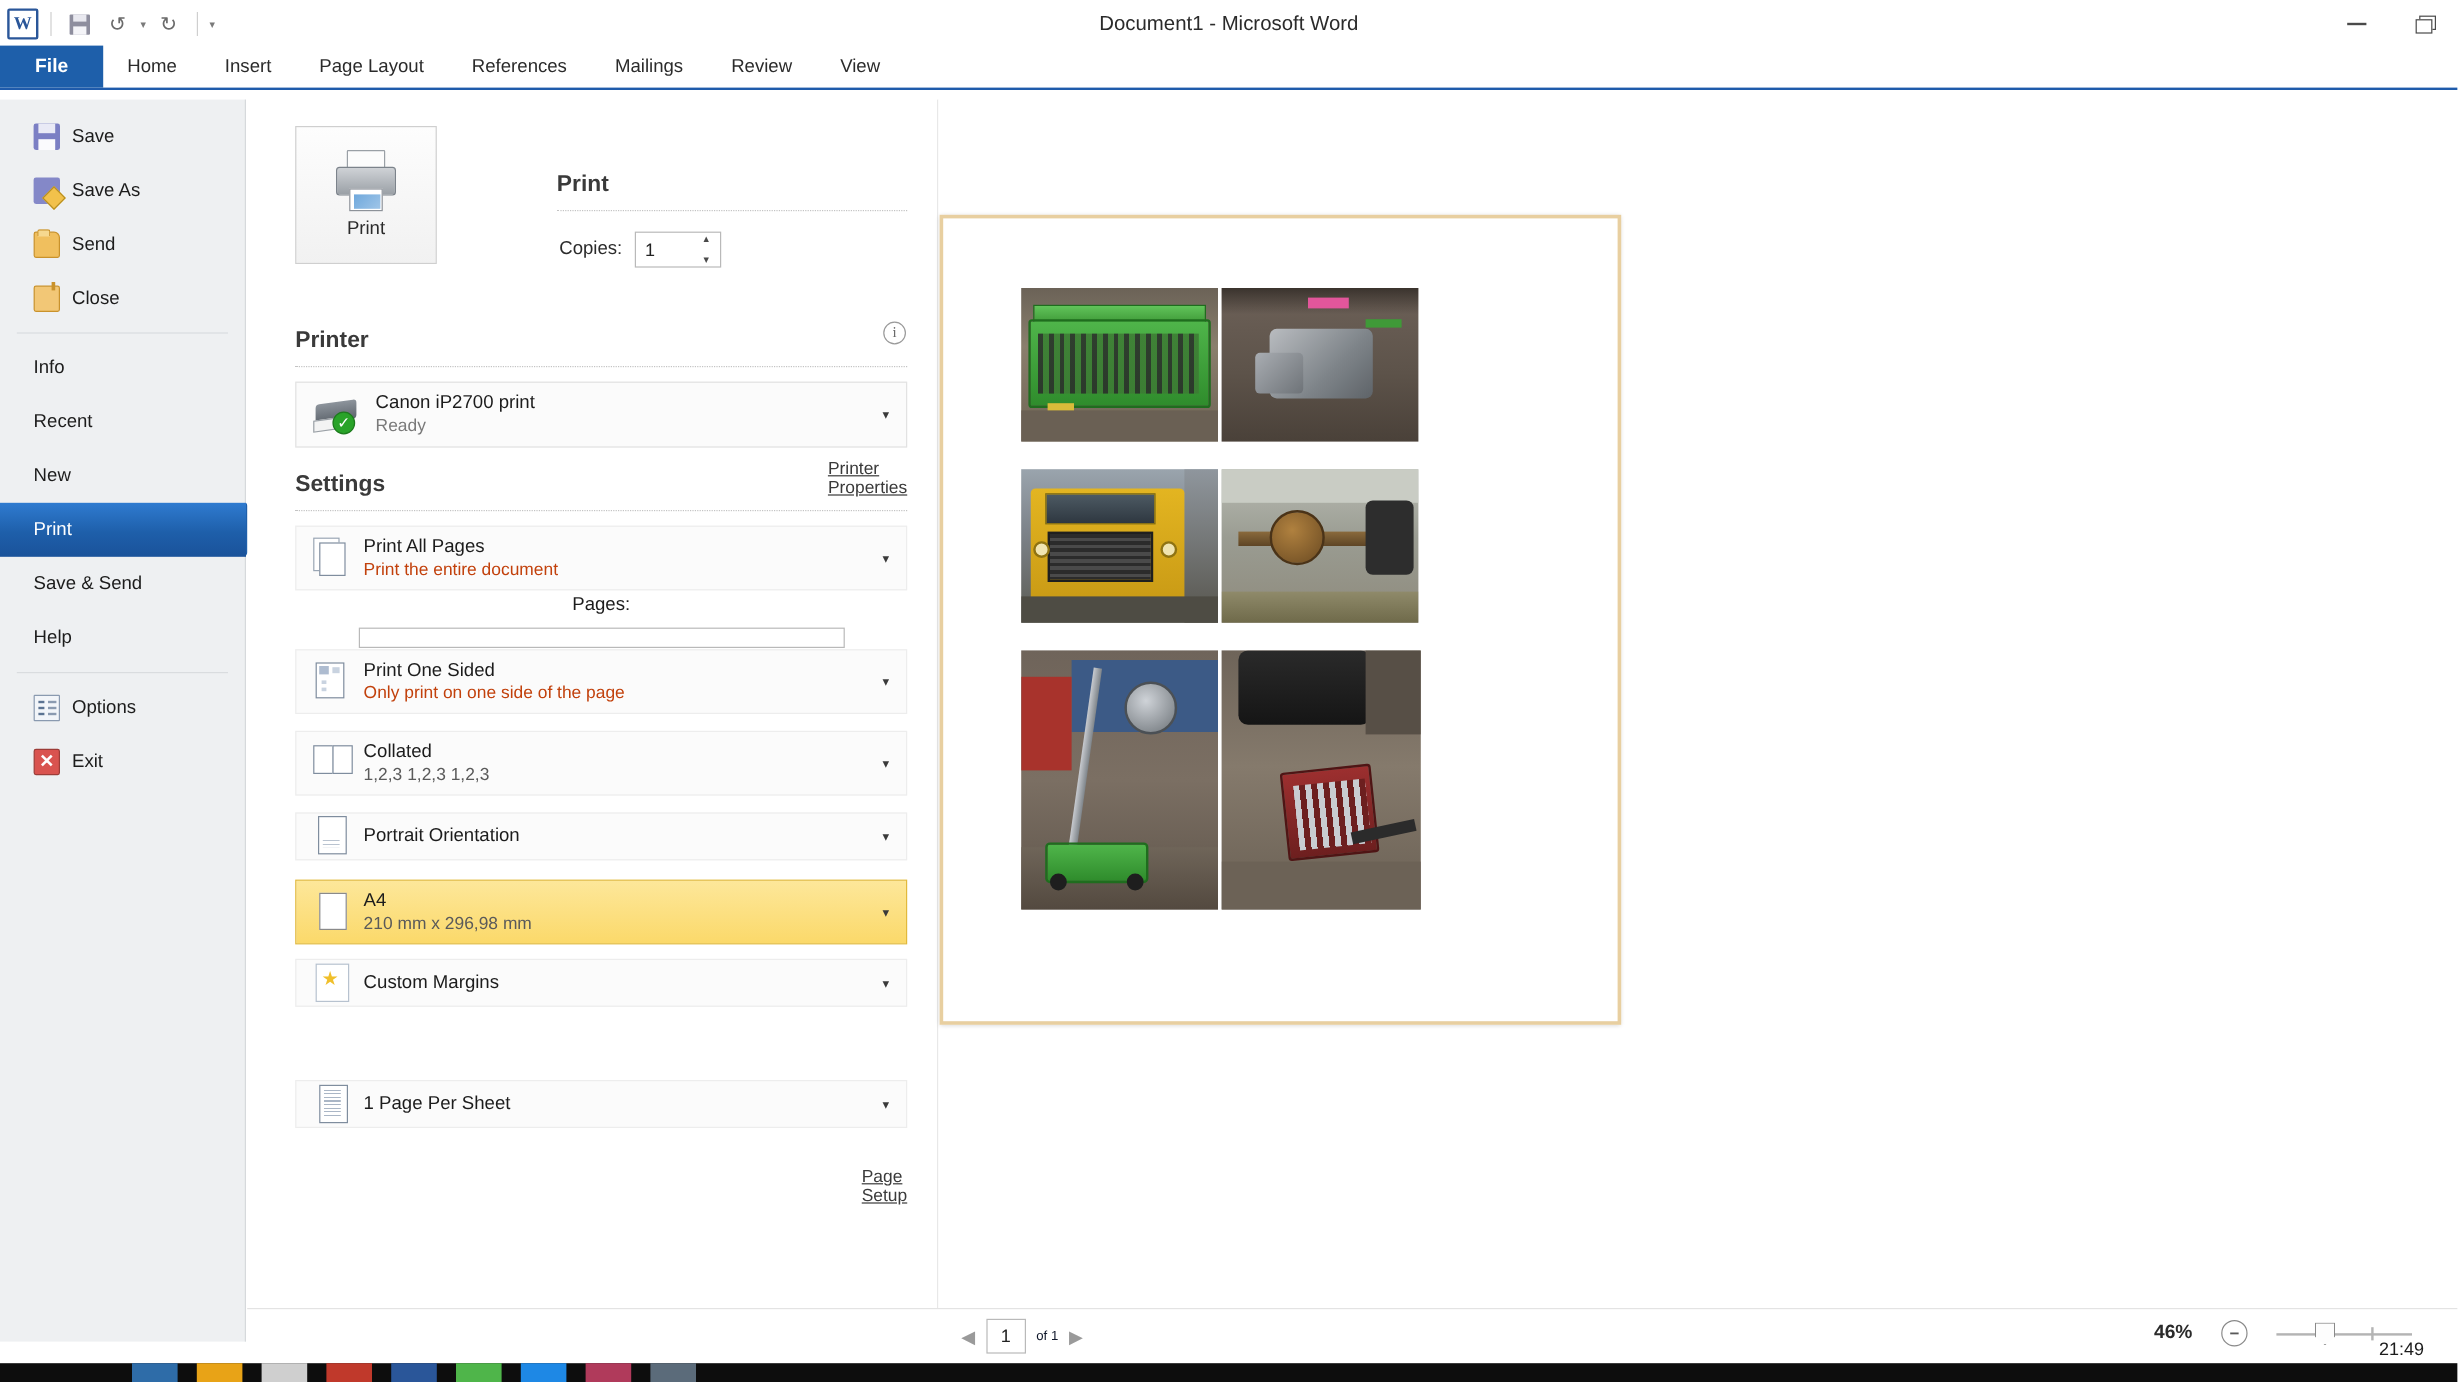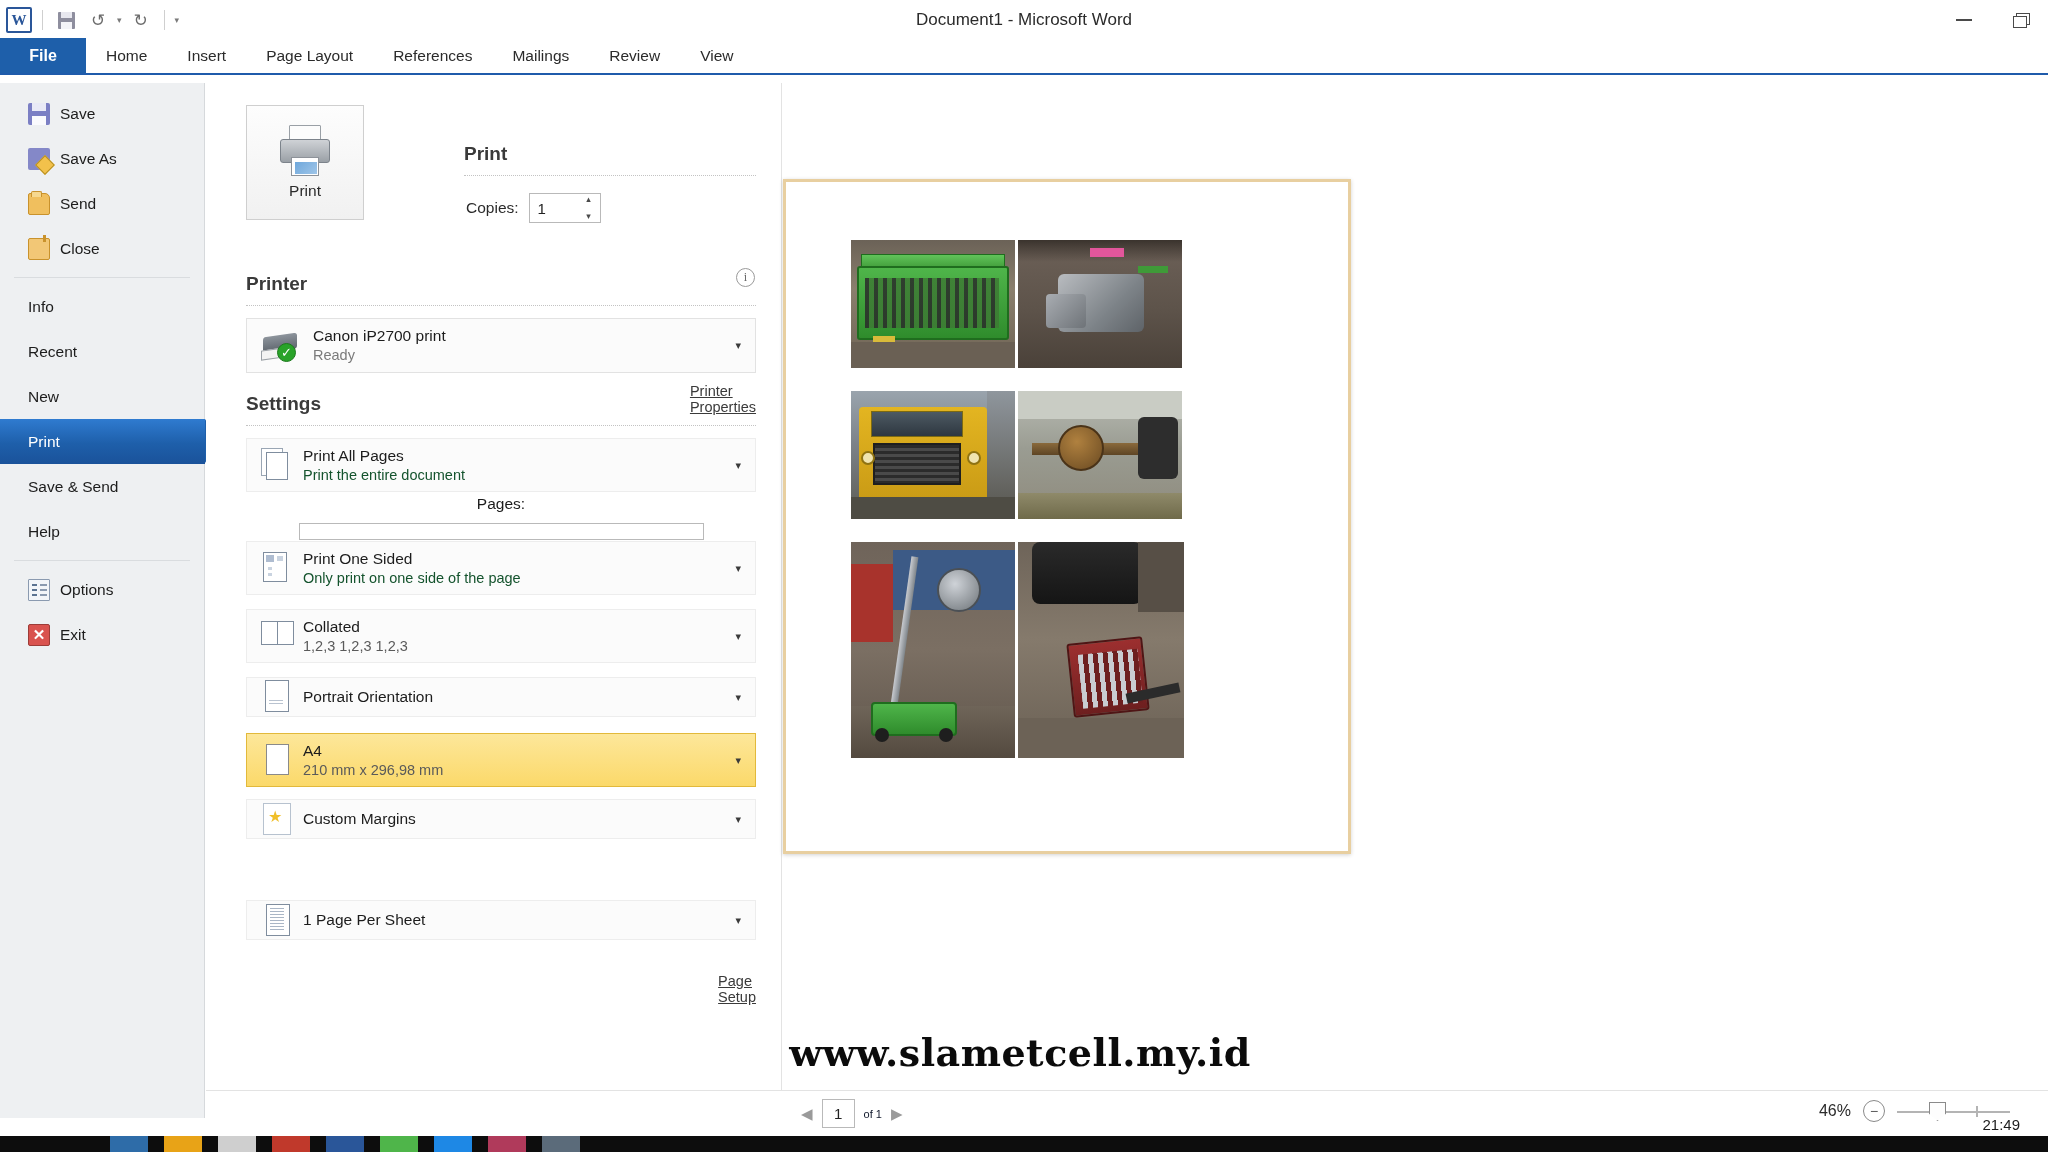--- a/index.html
+++ b/index.html
@@ -165,21 +165,21 @@
 
   .setting-row {
     position:absolute; left:40px; width:510px; height:40px;
     border:1px solid #ededed; background:#fbfbfb; display:flex; align-items:center;
   }
   .setting-row.tall { height:54px; }
   .setting-row.highlight { background:linear-gradient(to bottom,#fde79a,#fbd96a); border:1px solid #e2b93b; }
   .srow-icon { width:32px; height:34px; margin-left:14px; flex:0 0 32px; position:relative; }
   .srow-text { margin-left:10px; }
   .srow-title { font-size:15.5px; color:#1c1c1c; line-height:20px; }
-  .srow-sub { font-size:14.5px; color:#14532d; line-height:19px; }
+  .srow-sub { font-size:14.5px; color:#c2410c; line-height:19px; }
   .srow-sub.dark { color:#5a5a5a; }
   .srow-caret { margin-left:auto; margin-right:14px; font-size:11px; color:#3a3a3a; }
 
   
   .i-pages { }
   .i-pages::before{content:"";position:absolute;left:0;top:0;width:20px;height:26px;background:#fff;border:1px solid #9aa6b4;}
   .i-pages::after{content:"";position:absolute;left:5px;top:4px;width:20px;height:26px;background:#fff;border:1px solid #7f8d9e;}
   .i-onesided::before{content:"";position:absolute;left:2px;top:1px;width:22px;height:28px;background:#fff;border:1px solid #7f8d9e;}
   .i-onesided::after{content:"";position:absolute;left:5px;top:4px;width:8px;height:7px;background:#aebcd0;
       box-shadow: 10px 0 0 -1px #c9d3e0, 0 10px 0 -2px #c9d3e0, 0 16px 0 -2px #c9d3e0;}
@@ -306,21 +306,21 @@
   
   .statusbar {
     position:absolute; left:206px; top:1090px; width:1842px; height:46px;
     background:#ffffff; border-top:1px solid #e3e3e3;
   }
   .pagenav { position:absolute; left:595px; top:8px; display:flex; align-items:center; gap:9px; }
   .nav-arrow { font-size:15px; color:#9a9a9a; }
   .page-box { width:33px; height:29px; border:1px solid #b9b9b9; background:#fff;
       display:flex; align-items:center; justify-content:center; font-size:15px; color:#222; }
   .of-text { font-size:11px; color:#0f172a; }
-  .zoomctl { position:absolute; right:38px; top:9px; display:flex; align-items:center; gap:12px; }
+  .zoomctl { position:absolute; right:38px; top:9px; display:flex; align-items:center; gap:24px;font-weight:bold; }
   .zoom-pct { font-size:16px; color:#2b2b2b; }
   .zoom-btn { width:22px; height:22px; border:1.5px solid #8a8a8a; border-radius:50%;
       display:flex; align-items:center; justify-content:center; color:#5a5a5a; font-size:14px; line-height:14px; }
   .zoom-track { position:relative; width:113px; height:22px; display:flex; align-items:center; }
   .zoom-track .line { position:absolute; left:0; top:11px; width:113px; height:1.5px; background:#b4b4b4; }
   .zoom-track .tick { position:absolute; left:79px; top:6px; width:1.5px; height:11px; background:#b4b4b4; }
   .zoom-thumb { position:absolute; left:32px; top:2px; width:17px; height:19px; background:#fdfdfd;
       border:1.5px solid #8a8a8a; clip-path: polygon(0 0, 100% 0, 100% 62%, 50% 100%, 0 62%); }
 
   
@@ -603,21 +603,20 @@
               </div>
             </div>
 
           </div>
         </div>
       </div>
     </div>
 
   </div>
 
-  <div class="watermark">www.slametcell.my.id</div>
 
   <div class="statusbar">
     <div class="pagenav">
       <span class="nav-arrow">◀</span>
       <span class="page-box">1</span>
       <span class="of-text">of 1</span>
       <span class="nav-arrow">▶</span>
     </div>
     <div class="zoomctl">
       <span class="zoom-pct">46%</span>

